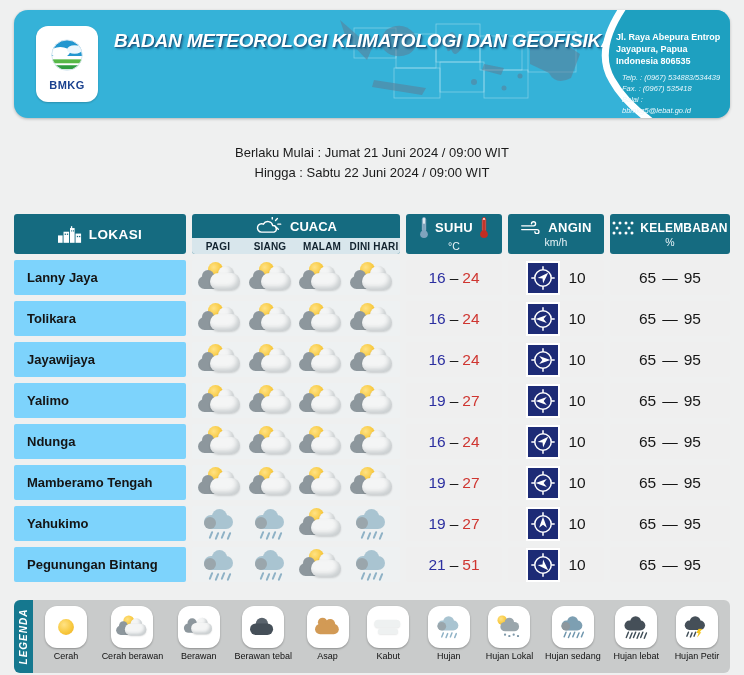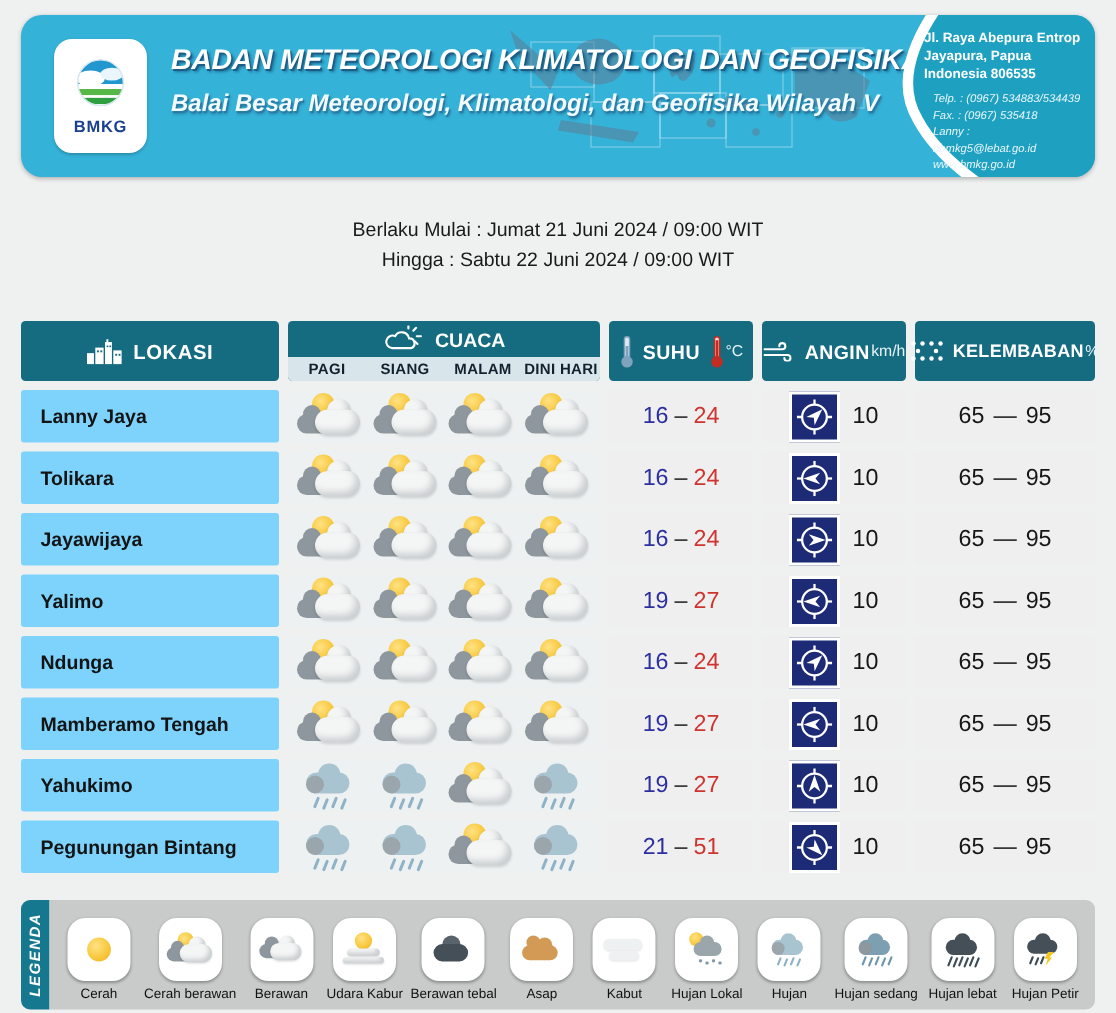--- a/index.html
+++ b/index.html
@@ -13,37 +13,37 @@
   #map-art{position:absolute;left:320px;top:4px;z-index:1;opacity:.9;}
   #logo-badge{position:absolute;left:22px;top:16px;width:62px;height:76px;background:#fff;border-radius:12px;z-index:3;
     display:flex;flex-direction:column;align-items:center;justify-content:center;box-shadow:0 1px 2px rgba(0,0,0,.2);}
   #logo-text{font-size:11px;font-weight:bold;color:#1a418f;letter-spacing:.5px;margin-top:1px;}
   #org-lines{position:absolute;left:100px;top:20px;width:480px;z-index:2;}
   #org-line1{font-size:19px;font-weight:bold;font-style:italic;color:#fff;letter-spacing:-0.2px;
     text-shadow:1px 1px 0 #1c5d86,2px 2px 2px rgba(15,60,100,.55);white-space:nowrap;}
   #org-line2{font-size:16px;font-style:italic;font-weight:bold;color:#f2fbff;margin-top:9px;
     text-shadow:1px 1px 0 #2a7ba3,1px 2px 2px rgba(15,60,100,.45);white-space:nowrap;}
   #contact-bg{position:absolute;right:0;top:0;height:108px;width:150px;z-index:3;}
-  #contact-texts{position:absolute;right:0;top:0;width:128px;height:108px;z-index:4;padding:9px 8px 0 14px;box-sizing:border-box;}
+  #contact-texts{position:absolute;right:0;top:12px;width:128px;height:108px;z-index:4;padding:9px 8px 0 14px;box-sizing:border-box;}
   .addr-line{font-size:9px;font-weight:bold;color:#fff;line-height:1.35;}
   #contact-lines{margin-top:6px;}
   .contact-line{font-size:7.5px;font-style:italic;color:#eaf7fc;line-height:1.45;padding-left:6px;}
 
   
   #title-block{position:absolute;left:0;top:140px;width:744px;text-align:center;z-index:2;}
   #main-title{font-size:17px;font-weight:bold;color:#111;letter-spacing:.2px;}
   .sub-title{font-size:13px;color:#1a1a1a;margin-top:5px;}
 
   
   #table-grid{position:absolute;left:14px;top:214px;width:716px;display:grid;
     grid-template-columns:172px 208px 96px 96px 120px;
     grid-template-rows:40px repeat(8,35px);column-gap:6px;row-gap:6px;}
   .hc{background:#156b80;color:#fff;border-radius:3px;display:flex;align-items:center;justify-content:center;font-weight:bold;}
   .hc-lokasi{gap:7px;font-size:13.5px;letter-spacing:.4px;}
-  .hc-col{flex-direction:row;gap:1px;}
+  .hc-col{flex-direction:column;gap:1px;}
   .h-row{display:flex;align-items:center;gap:6px;}
   .h-main{font-size:13px;letter-spacing:.3px;}
   .h-main-sm{font-size:12px;letter-spacing:.2px;}
   .h-unit{font-size:10.5px;font-weight:normal;color:#e8f4f8;}
   .hc-cuaca{flex-direction:column;padding:0;overflow:hidden;align-items:stretch;}
   .cuaca-top{height:24px;display:flex;align-items:center;justify-content:center;gap:7px;font-size:13px;}
   .cuaca-periods{height:16px;background:#d8e6ec;display:grid;grid-template-columns:repeat(4,1fr);align-items:center;}
   .period-label{font-size:10px;font-weight:bold;color:#11222e;text-align:center;letter-spacing:.2px;}
   .cell{border-radius:2px;}
   .loc{background:#7dd3fc;display:flex;align-items:center;padding-left:13px;font-weight:bold;font-size:13px;color:#141414;}
@@ -73,21 +73,21 @@
   .a{background:#d29a55;}
   .k{background:#eef1f1;box-shadow:0 1px 2px rgba(0,0,0,.1);}
   .drop{position:absolute;width:2.2px;border-radius:2px;transform:rotate(22deg);}
   .dot{position:absolute;width:2.6px;height:2.6px;border-radius:50%;}
   .bolt{position:absolute;background:#f5c61e;clip-path:polygon(38% 0,100% 0,52% 42%,78% 42%,12% 100%,34% 50%,0 50%);}
 
   
   #legend{position:absolute;left:14px;top:600px;width:716px;height:73px;display:flex;z-index:2;}
   #legend-tab{width:19px;background:#15788f;border-radius:6px 0 0 6px;display:flex;align-items:center;justify-content:center;}
   #legend-tab span{transform:rotate(-90deg);color:#fff;font-weight:bold;font-style:italic;font-size:10px;letter-spacing:1px;white-space:nowrap;}
-  #legend-items{flex:1;background:#c9cbcb;border-radius:0 6px 6px 0;display:flex;align-items:center;justify-content:space-between;padding:6px 8px 0 8px;}
+  #legend-items{flex:1;background:#c9cbcb;border-radius:0 6px 6px 0;display:flex;align-items:flex-start;justify-content:space-between;padding:6px 8px 0 8px;}
   .litem{display:flex;flex-direction:column;align-items:center;min-width:50px;}
   .libox{width:42px;height:42px;background:#fff;border-radius:12px;box-shadow:0 1px 2px rgba(0,0,0,.3);display:flex;align-items:center;justify-content:center;}
   .libox .wicon{transform:scale(.72);}
   .llabel{font-size:9px;color:#111;margin-top:3px;white-space:nowrap;}
 </style>
 </head>
 <body>
 
 <div id="page">
 
@@ -134,36 +134,35 @@
           <rect x="2" y="33" width="40" height="1.8" fill="#fff"></rect>
           <rect x="2" y="34.8" width="40" height="7" fill="#1d8a36"></rect>
         </g>
         <circle cx="22" cy="18" r="16" fill="none" stroke="#d7e7f0" stroke-width="1"></circle>
       </svg>
       <div id="logo-text">BMKG</div>
     </div>
 
     <div id="org-lines">
       <div id="org-line1">BADAN METEOROLOGI KLIMATOLOGI DAN GEOFISIKA</div>
-      <div id="org-line2">Balai Besar Meteorologi, Klimatologi, dan Geofisika Wilayah V</div>
     </div>
 
     <svg id="contact-bg" viewBox="0 0 150 108" preserveAspectRatio="none">
       <path d="M44,-4 Q14,40 32,70 Q44,92 72,112 L154,112 L154,-4 Z" fill="#1ea0c0"></path>
       <path d="M44,-4 Q14,40 32,70 Q44,92 72,112" fill="none" stroke="#ffffff" stroke-width="7"></path>
     </svg>
 
     <div id="contact-texts">
       <div class="addr-line">Jl. Raya Abepura Entrop</div>
       <div class="addr-line">Jayapura, Papua</div>
       <div class="addr-line">Indonesia 806535</div>
       <div id="contact-lines">
         <div class="contact-line">Telp. : (0967) 534883/534439</div>
         <div class="contact-line">Fax. : (0967) 535418</div>
-        <div class="contact-line">Lanny :</div>
+        <div class="contact-line">Balai :</div>
         <div class="contact-line">bbmkg5@lebat.go.id</div>
         <div class="contact-line">www.bmkg.go.id</div>
       </div>
     </div>
   </div>
 
   <div id="title-block">
     <div class="sub-title">Berlaku Mulai : Jumat 21 Juni 2024 / 09:00 WIT</div>
     <div class="sub-title">Hingga : Sabtu 22 Juni 2024 / 09:00 WIT</div>
   </div>
@@ -772,30 +771,20 @@
               <span class="cl g" style="left:2px;top:11px;width:24px;height:13px"></span>
               <span class="puff w" style="left:20px;top:3px;width:15px;height:15px"></span>
               <span class="cl w" style="left:12px;top:10px;width:29px;height:16px"></span>
             </div>
           </div>
           <div class="llabel">Berawan</div>
         </div>
         <div class="litem">
           <div class="libox">
             <div class="wicon">
-              <span class="sun" style="left:14px;top:0px;width:16px;height:16px"></span>
-              <span class="cl w" style="left:7px;top:15px;width:30px;height:7px"></span>
-              <span class="cl w" style="left:3px;top:23px;width:38px;height:6px"></span>
-            </div>
-          </div>
-          <div class="llabel">Udara Kabur</div>
-        </div>
-        <div class="litem">
-          <div class="libox">
-            <div class="wicon">
               <span class="puff dd" style="left:13px;top:3px;width:17px;height:17px"></span>
               <span class="cl d" style="left:5px;top:11px;width:32px;height:16px"></span>
             </div>
           </div>
           <div class="llabel">Berawan tebal</div>
         </div>
         <div class="litem">
           <div class="libox">
             <div class="wicon">
               <span class="puff a" style="left:9px;top:3px;width:13px;height:13px"></span>
@@ -806,48 +795,48 @@
           <div class="llabel">Asap</div>
         </div>
         <div class="litem">
           <div class="libox">
             <div class="wicon">
               <span class="cl k" style="left:4px;top:6px;width:36px;height:11px"></span>
               <span class="cl k" style="left:9px;top:18px;width:28px;height:8px"></span>
             </div>
           </div>
           <div class="llabel">Kabut</div>
+        </div>
+        <div class="litem">
+          <div class="libox">
+            <div class="wicon">
+              <span class="puff b" style="left:15px;top:1px;width:15px;height:15px"></span>
+              <span class="cl b" style="left:7px;top:7px;width:29px;height:14px"></span>
+              <span class="puff g2" style="left:7px;top:9px;width:12px;height:12px"></span>
+              <span class="drop" style="background:#8fb2c6;left:13px;top:23px;height:8px"></span>
+              <span class="drop" style="background:#8fb2c6;left:19px;top:24px;height:8px"></span>
+              <span class="drop" style="background:#8fb2c6;left:25px;top:23px;height:8px"></span>
+              <span class="drop" style="background:#8fb2c6;left:31px;top:24px;height:8px"></span>
+            </div>
+          </div>
+          <div class="llabel">Hujan</div>
         </div>
         <div class="litem">
           <div class="libox">
             <div class="wicon">
               <span class="sun" style="left:7px;top:0px;width:13px;height:13px"></span>
               <span class="puff g2" style="left:17px;top:3px;width:13px;height:13px"></span>
               <span class="cl g2" style="left:11px;top:9px;width:26px;height:13px"></span>
               <span class="dot" style="background:#7e98a9;left:16px;top:25px"></span>
               <span class="dot" style="background:#7e98a9;left:22px;top:27px"></span>
               <span class="dot" style="background:#7e98a9;left:28px;top:25px"></span>
               <span class="dot" style="background:#7e98a9;left:34px;top:27px"></span>
             </div>
           </div>
           <div class="llabel">Hujan Lokal</div>
-        </div>
-        <div class="litem">
-          <div class="libox">
-            <div class="wicon">
-              <span class="puff b" style="left:15px;top:1px;width:15px;height:15px"></span>
-              <span class="cl b" style="left:7px;top:7px;width:29px;height:14px"></span>
-              <span class="puff g2" style="left:7px;top:9px;width:12px;height:12px"></span>
-              <span class="drop" style="background:#8fb2c6;left:13px;top:23px;height:8px"></span>
-              <span class="drop" style="background:#8fb2c6;left:19px;top:24px;height:8px"></span>
-              <span class="drop" style="background:#8fb2c6;left:25px;top:23px;height:8px"></span>
-              <span class="drop" style="background:#8fb2c6;left:31px;top:24px;height:8px"></span>
-            </div>
-          </div>
-          <div class="llabel">Hujan</div>
         </div>
         <div class="litem">
           <div class="libox">
             <div class="wicon">
               <span class="puff bm" style="left:15px;top:1px;width:15px;height:15px"></span>
               <span class="cl bm" style="left:7px;top:7px;width:29px;height:14px"></span>
               <span class="puff g" style="left:7px;top:9px;width:12px;height:12px"></span>
               <span class="drop" style="background:#6f96ad;left:11px;top:22px;height:9px"></span>
               <span class="drop" style="background:#6f96ad;left:17px;top:23px;height:9px"></span>
               <span class="drop" style="background:#6f96ad;left:23px;top:22px;height:9px"></span>

